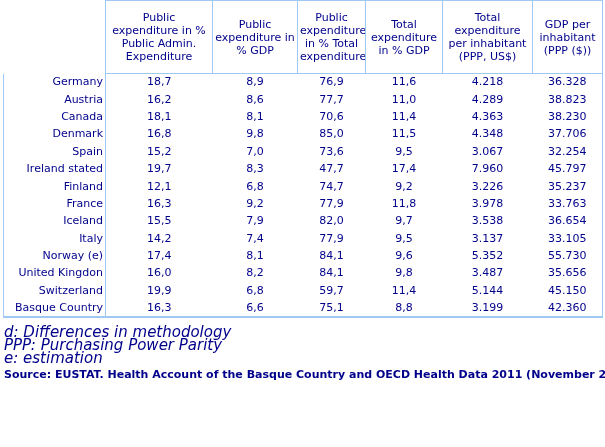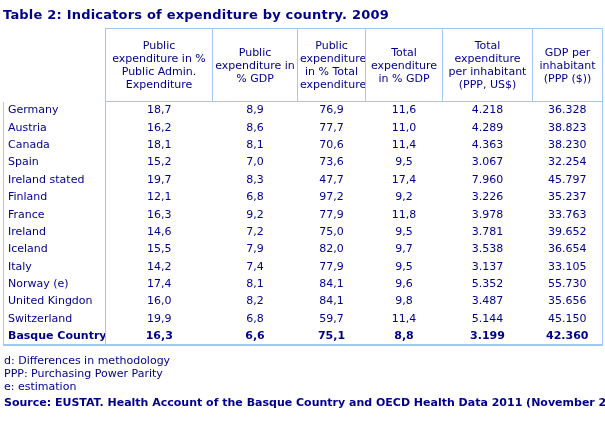--- a/index.html
+++ b/index.html
@@ -47,47 +47,47 @@
     background:var(--bg);
   }
   tbody td{
     height:17.4px;
     padding:0 2px;
     vertical-align:middle;
     line-height:12px;
     white-space:nowrap;
   }
   td.country{
-    text-align:left;
+    text-align:right;
     padding-left:4px;
     border-left:1px solid var(--border);
     border-right:1px solid var(--border);
   }
   td.num{text-align:center;}
   td.num:last-child{border-right:1px solid var(--border);}
-  tr.total td{font-weight:bold;}
+  tr.total td{font-weight:normal;}
   tbody tr:last-child td{border-bottom:2px solid var(--border);}
   .footnotes{
     margin:8px 4px 0 4px;
-    font-size:11px;
+    font-size:15px;
     line-height:13px;
+    font-style:italic;
   }
   .source{
     margin:3px 0 0 4px;
     font-size:11px;
     font-weight:bold;
     white-space:nowrap;
   }
 </style>
 </head>
 <body>
 
 <div class="page">
 
-  <div class="title">Table 2: Indicators of expenditure by country. 2009</div>
 
   <table class="main">
     <colgroup>
       <col style="width:102px">
       <col style="width:107px">
       <col style="width:85px">
       <col style="width:68px">
       <col style="width:77px">
       <col style="width:90px">
       <col style="width:70px">
@@ -125,20 +125,29 @@
         <tr>
           <td class="country">Canada</td>
           <td class="num">18,1</td>
           <td class="num">8,1</td>
           <td class="num">70,6</td>
           <td class="num">11,4</td>
           <td class="num">4.363</td>
           <td class="num">38.230</td>
         </tr>
         <tr>
+          <td class="country">Denmark</td>
+          <td class="num">16,8</td>
+          <td class="num">9,8</td>
+          <td class="num">85,0</td>
+          <td class="num">11,5</td>
+          <td class="num">4.348</td>
+          <td class="num">37.706</td>
+        </tr>
+        <tr>
           <td class="country">Spain</td>
           <td class="num">15,2</td>
           <td class="num">7,0</td>
           <td class="num">73,6</td>
           <td class="num">9,5</td>
           <td class="num">3.067</td>
           <td class="num">32.254</td>
         </tr>
         <tr>
           <td class="country">Ireland stated</td>
@@ -146,42 +155,33 @@
           <td class="num">8,3</td>
           <td class="num">47,7</td>
           <td class="num">17,4</td>
           <td class="num">7.960</td>
           <td class="num">45.797</td>
         </tr>
         <tr>
           <td class="country">Finland</td>
           <td class="num">12,1</td>
           <td class="num">6,8</td>
-          <td class="num">97,2</td>
+          <td class="num">74,7</td>
           <td class="num">9,2</td>
           <td class="num">3.226</td>
           <td class="num">35.237</td>
         </tr>
         <tr>
           <td class="country">France</td>
           <td class="num">16,3</td>
           <td class="num">9,2</td>
           <td class="num">77,9</td>
           <td class="num">11,8</td>
           <td class="num">3.978</td>
           <td class="num">33.763</td>
-        </tr>
-        <tr>
-          <td class="country">Ireland</td>
-          <td class="num">14,6</td>
-          <td class="num">7,2</td>
-          <td class="num">75,0</td>
-          <td class="num">9,5</td>
-          <td class="num">3.781</td>
-          <td class="num">39.652</td>
         </tr>
         <tr>
           <td class="country">Iceland</td>
           <td class="num">15,5</td>
           <td class="num">7,9</td>
           <td class="num">82,0</td>
           <td class="num">9,7</td>
           <td class="num">3.538</td>
           <td class="num">36.654</td>
         </tr>

